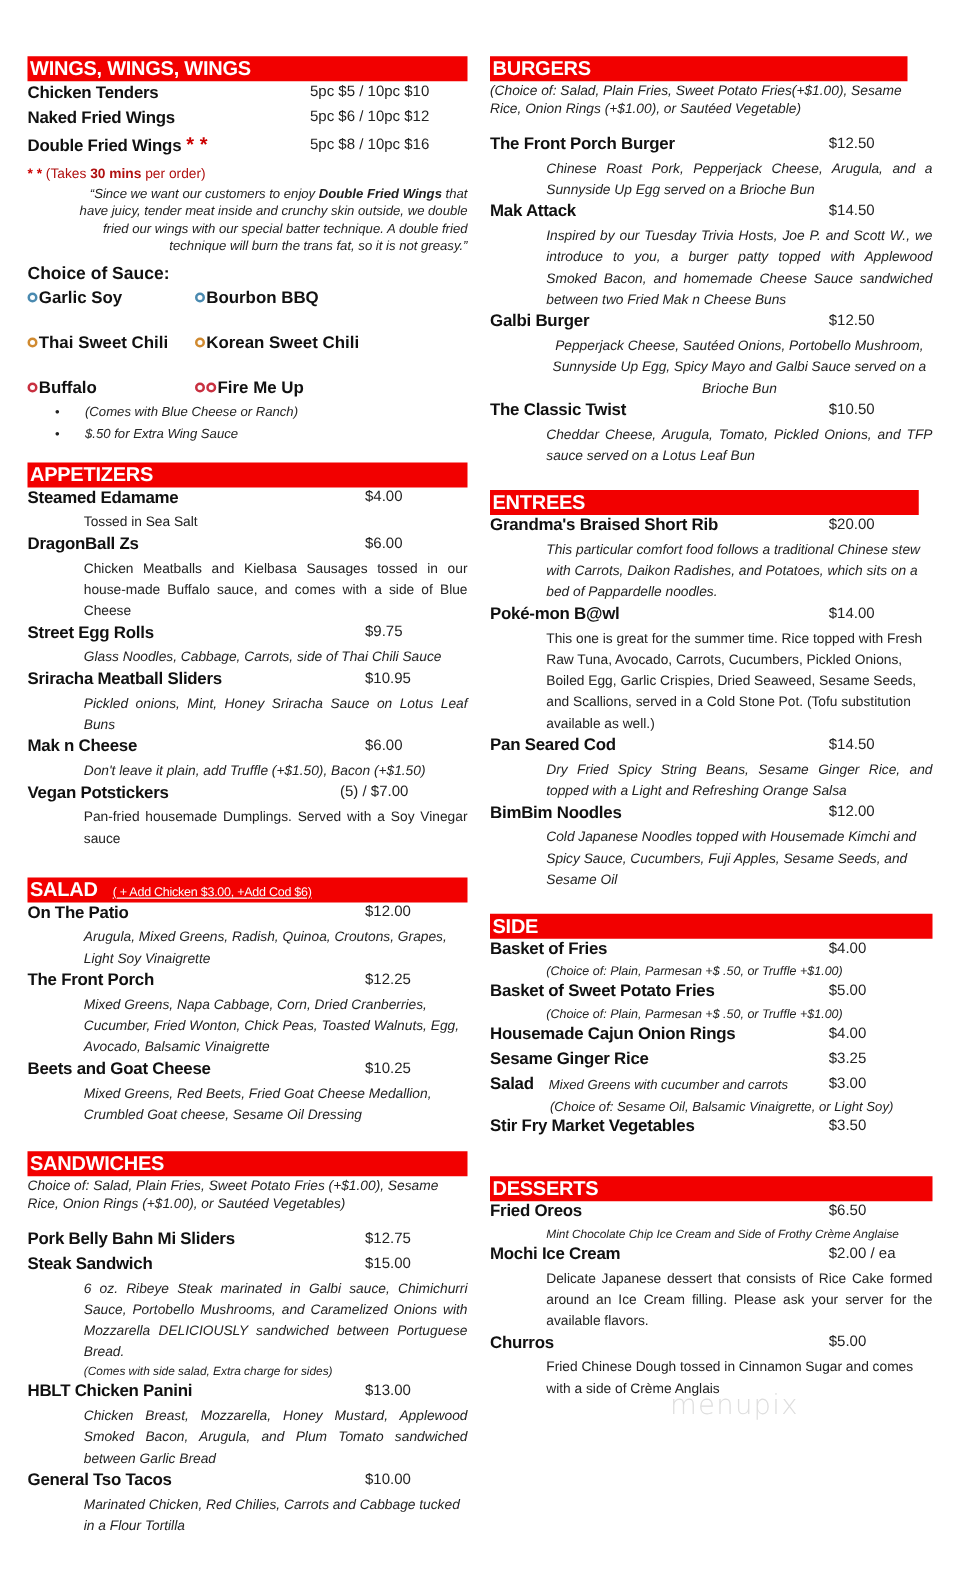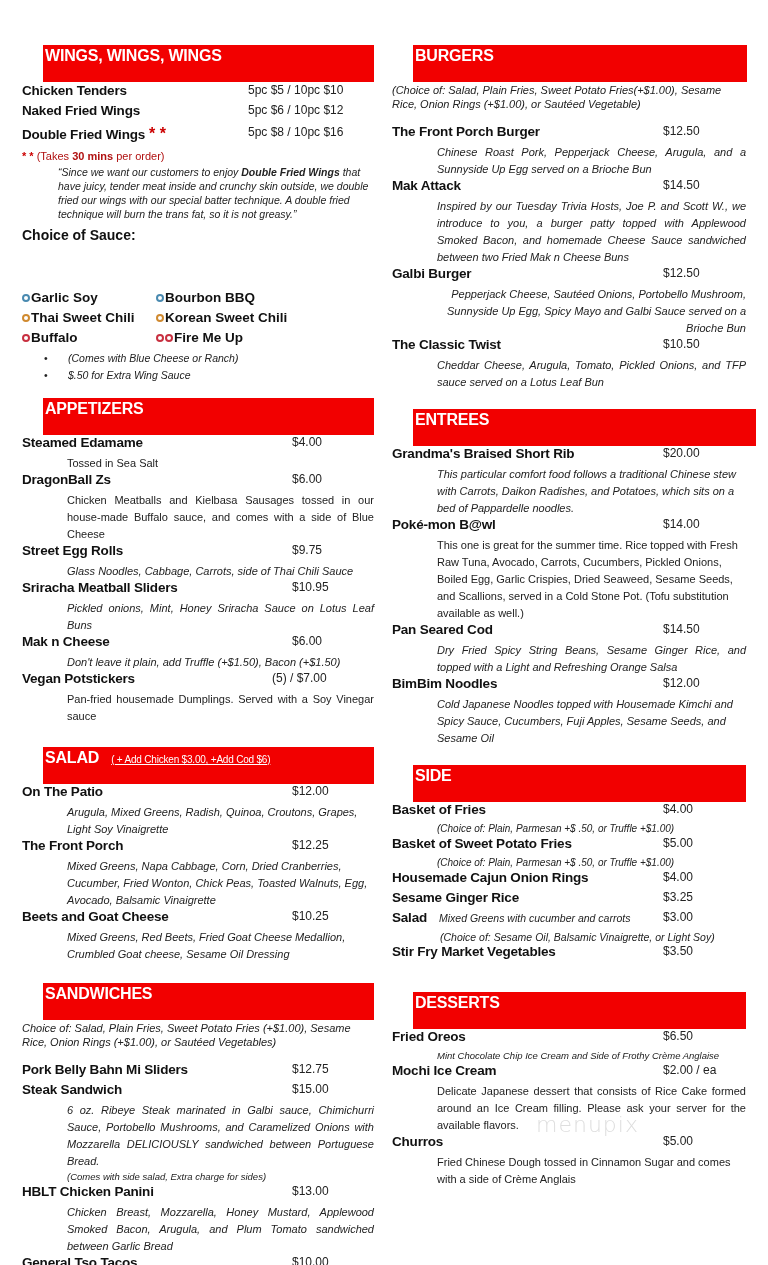--- a/index.html
+++ b/index.html
@@ -4,42 +4,42 @@
 <style>
   * { box-sizing: border-box; margin: 0; padding: 0; }
   html, body { width: 768px; height: 1265px; background: #ffffff; overflow: hidden; }
   body { font-family: "Liberation Sans", sans-serif; color: #111; position: relative; }
   .col { position: absolute; top: 45px; }
   .col-left { left: 22px; width: 352px; }
   .col-right { left: 392px; width: 354px; }
   .section { margin-bottom: 14px; }
   .hdr {
     background: #f20000; color: #fff; font-weight: bold; font-size: 16px;
-    height: 37px; line-height: 21px; padding-left: 2px; letter-spacing: -0.2px;
-    font-family: "Liberation Sans", sans-serif; white-space: nowrap; overflow: hidden; margin-left: 21px;
+    height: 20px; line-height: 21px; padding-left: 2px; letter-spacing: -0.2px;
+    font-family: "Liberation Sans", sans-serif; white-space: nowrap; overflow: hidden;
   }
   .hdr .note { font-weight: normal; font-size: 10px; margin-left: 12px; text-decoration: underline; }
   .section-note { font-style: italic; font-size: 11px; line-height: 14px; color: #222; margin-top: 1px; }
   .gap { height: 13px; }
   .item-row { display: flex; align-items: baseline; position: relative; height: 20px; }
   .item-name { font-weight: bold; font-size: 13.5px; letter-spacing: -0.2px; white-space: nowrap; }
   .item-price { position: absolute; font-size: 12px; color: #222; white-space: nowrap; }
   .col-left .item-price { left: 270px; }
   .col-right .item-price { left: 271px; }
   .wings .item-price { left: 226px; }
   .desc { font-size: 11px; line-height: 17px; color: #222; padding-left: 45px; text-align: justify; }
   .desc.it { font-style: italic; }
   .desc.small { font-size: 9.5px; line-height: 14px; }
   .asterisk { color: #c00; font-weight: bold; }
   .takes { color: #b01010; font-size: 11px; line-height: 18px; }
   .takes b { color: #b01010; }
-  .quote { font-style: italic; font-size: 10.5px; line-height: 14px; text-align: left; color: #222; margin-left: 36px; }
+  .quote { font-style: italic; font-size: 10.5px; line-height: 14px; text-align: right; color: #222; margin-left: 36px; }
   .quote b { font-style: italic; }
   .sauce-title { font-weight: bold; font-size: 14px; margin-top: 4px; line-height: 20px; }
-  .sauce-grid { display: grid; grid-template-columns: 134px 200px; row-gap: 0; margin-top: 43px; }
+  .sauce-grid { display: grid; grid-template-columns: 134px 200px; row-gap: 16px; }
   .sauce { font-weight: bold; font-size: 13.5px; line-height: 20px; white-space: nowrap; display: flex; align-items: center; }
   .dot { display: inline-block; width: 8px; height: 8px; border-radius: 50%; border: 2px solid; margin-right: 1px; }
   .bullets { list-style: none; padding-left: 22px; margin-top: 2px; }
   .bullets li { font-style: italic; font-size: 10.5px; line-height: 17px; color: #222; position: relative; padding-left: 24px; }
   .bullets li::before { content: "•"; position: absolute; left: 0; font-style: normal; }
   .side-inline { font-style: italic; font-weight: normal; font-size: 10.5px; margin-left: 12px; color: #222; }
   .watermark { position: absolute; left: 536px; top: 1112px; font-size: 22px; color: #dedede; letter-spacing: 1px; font-family: "DejaVu Sans", sans-serif; font-weight: 200; }
 </style>
 </head>
 <body>
@@ -195,21 +195,21 @@
     <div class="desc it">Chinese Roast Pork, Pepperjack Cheese, Arugula, and a Sunnyside Up Egg served on a Brioche Bun</div>
     <div class="item-row">
         <span class="item-name">Mak Attack</span>
         <span class="item-price">$14.50</span>
       </div>
     <div class="desc it">Inspired by our Tuesday Trivia Hosts, Joe P. and Scott W., we introduce to you, a burger patty topped with Applewood Smoked Bacon, and homemade Cheese Sauce sandwiched between two Fried Mak n Cheese Buns</div>
     <div class="item-row">
         <span class="item-name">Galbi Burger</span>
         <span class="item-price">$12.50</span>
       </div>
-    <div class="desc it" style="text-align:right">Pepperjack Cheese, Sautéed Onions, Portobello Mushroom, Sunnyside Up Egg, Spicy Mayo and Galbi Sauce served on a Brioche Bun</div>
+    <div class="desc it" style="text-align:center">Pepperjack Cheese, Sautéed Onions, Portobello Mushroom, Sunnyside Up Egg, Spicy Mayo and Galbi Sauce served on a Brioche Bun</div>
     <div class="item-row">
         <span class="item-name">The Classic Twist</span>
         <span class="item-price">$10.50</span>
       </div>
     <div class="desc it">Cheddar Cheese, Arugula, Tomato, Pickled Onions, and TFP sauce served on a Lotus Leaf Bun</div>
   </div>
 
   <div class="section" style="margin-top:18px">
     <div class="hdr" style="width:343px">ENTREES</div>
     <div class="item-row">

